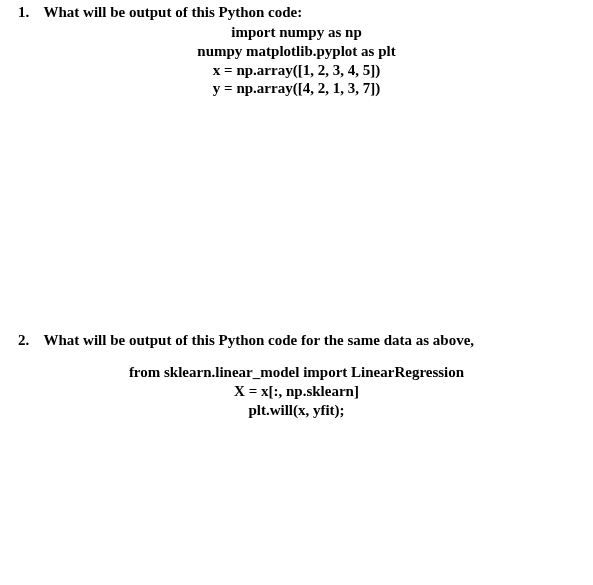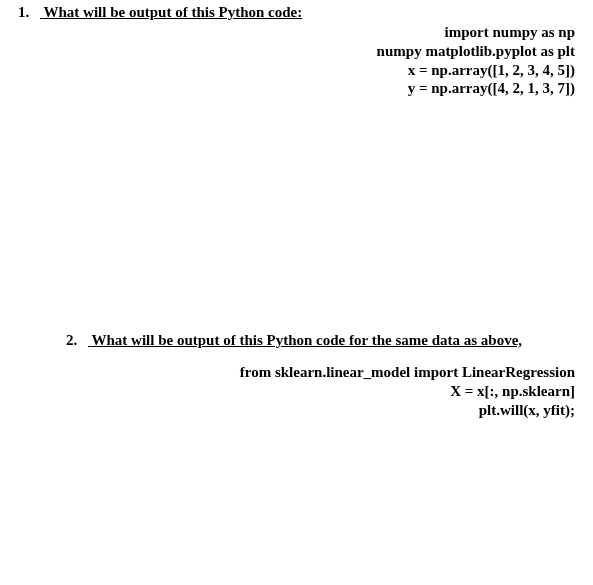--- a/index.html
+++ b/index.html
@@ -14,40 +14,38 @@
       font-weight: bold;
     }
     .content {
       padding: 4px 18px 0 18px;
     }
     .question {
       margin-bottom: 8px;
     }
     .q-line {
       margin: 0 0 2px 0;
-      text-decoration: underline;
     }
     .q-number {
       display: inline-block;
       width: 22px;
     }
     .code-block {
-      text-align: right;
+      text-align: center;
       line-height: 1.25;
       margin-top: 2px;
     }
     .code-line {
       display: block;
     }
     .spacer-large {
       height: 226px;
     }
     .q2-block .q-line {
       margin-bottom: 14px;
-      margin-left: 48px;
     }
   </style>
 </head>
 <body>
 
 <div class="content">
 
   <div class="question">
     <p class="q-line">
       <span class="q-number">1.</span>

